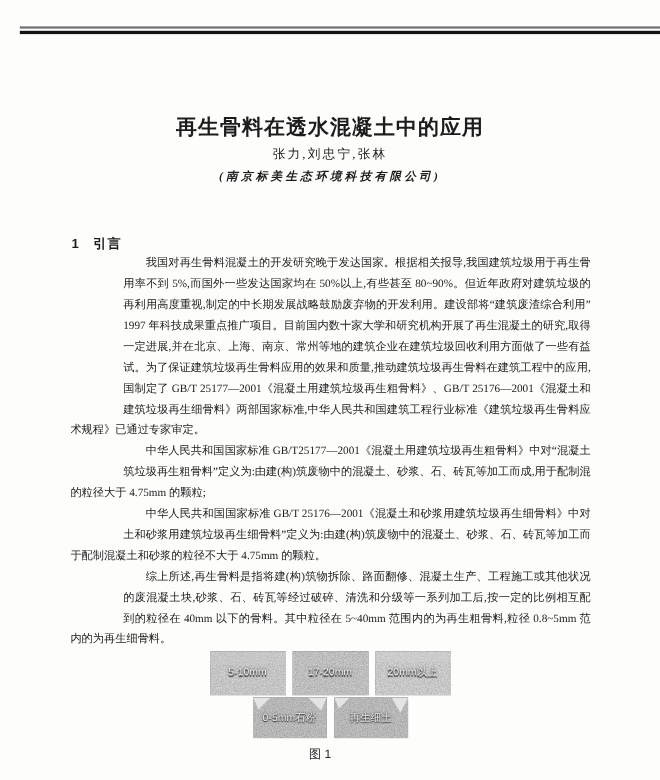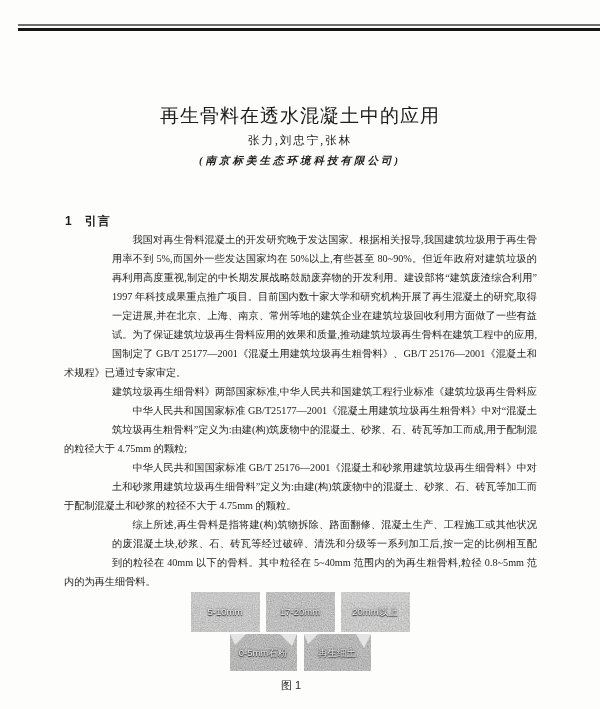--- a/index.html
+++ b/index.html
@@ -4,21 +4,21 @@
 <style>
   html,body{margin:0;padding:0;background:#ffffff;}
   .page{
     position:relative;width:600px;height:709px;background:#fdfdfc;overflow:hidden;
     font-family:"Liberation Serif","DejaVu Serif",serif;color:#1c1c1c;
   }
   .rule-thin{position:absolute;left:18px;right:0;top:24px;height:2px;background:#6e6e6e;}
   .rule-thick{position:absolute;left:18px;right:0;top:28px;height:3px;background:#151515;}
 
   .doc-title{position:absolute;top:103px;left:0;width:100%;text-align:center;
-    font-size:19px;font-weight:normal;letter-spacing:1px;}
+    font-size:19px;font-weight:bold;letter-spacing:1px;}
   .doc-authors{position:absolute;top:133px;left:0;width:100%;text-align:center;
     font-size:11.5px;letter-spacing:2px;}
   .doc-affiliation{position:absolute;top:154px;left:0;width:100%;text-align:center;
     font-size:10.5px;letter-spacing:3px;font-style:italic;font-weight:bold;}
 
   .section-heading{position:absolute;top:213px;left:65px;font-size:12px;font-weight:bold;
     font-family:"Liberation Sans","DejaVu Sans",sans-serif;letter-spacing:1px;}
   .section-heading .num{margin-right:12px;}
 
   .body-text{position:absolute;top:230px;left:64px;width:473px;font-size:10.2px;line-height:19px;}
@@ -56,22 +56,22 @@
   </div>
 
   <div class="body-text">
     <div class="line j indent">我国对再生骨料混凝土的开发研究晚于发达国家。根据相关报导,我国建筑垃圾用于再生骨料利</div>
     <div class="line j">用率不到 5%,而国外一些发达国家均在 50%以上,有些甚至 80~90%。但近年政府对建筑垃圾的循环</div>
     <div class="line j">再利用高度重视,制定的中长期发展战略鼓励废弃物的开发利用。建设部将“建筑废渣综合利用”列入</div>
     <div class="line j">1997 年科技成果重点推广项目。目前国内数十家大学和研究机构开展了再生混凝土的研究,取得了</div>
     <div class="line j">一定进展,并在北京、上海、南京、常州等地的建筑企业在建筑垃圾回收利用方面做了一些有益的尝</div>
     <div class="line j">试。为了保证建筑垃圾再生骨料应用的效果和质量,推动建筑垃圾再生骨料在建筑工程中的应用,我</div>
     <div class="line j">国制定了 GB/T 25177—2001《混凝土用建筑垃圾再生粗骨料》、GB/T 25176—2001《混凝土和砂浆用</div>
+    <div class="line j">建筑垃圾再生细骨料》两部国家标准,中华人民共和国建筑工程行业标准《建筑垃圾再生骨料应用技</div>
     <div class="line">术规程》已通过专家审定。</div>
-    <div class="line j">建筑垃圾再生细骨料》两部国家标准,中华人民共和国建筑工程行业标准《建筑垃圾再生骨料应用技</div>
     <div class="line j indent">中华人民共和国国家标准 GB/T25177—2001《混凝土用建筑垃圾再生粗骨料》中对“混凝土用建</div>
     <div class="line j">筑垃圾再生粗骨料”定义为:由建(构)筑废物中的混凝土、砂浆、石、砖瓦等加工而成,用于配制混凝土</div>
     <div class="line">的粒径大于 4.75mm 的颗粒;</div>
     <div class="line j indent">中华人民共和国国家标准 GB/T 25176—2001《混凝土和砂浆用建筑垃圾再生细骨料》中对“混凝</div>
     <div class="line j">土和砂浆用建筑垃圾再生细骨料”定义为:由建(构)筑废物中的混凝土、砂浆、石、砖瓦等加工而成,用</div>
     <div class="line">于配制混凝土和砂浆的粒径不大于 4.75mm 的颗粒。</div>
     <div class="line j indent">综上所述,再生骨料是指将建(构)筑物拆除、路面翻修、混凝土生产、工程施工或其他状况下产生</div>
     <div class="line j">的废混凝土块,砂浆、石、砖瓦等经过破碎、清洗和分级等一系列加工后,按一定的比例相互配合,所得</div>
     <div class="line j">到的粒径在 40mm 以下的骨料。其中粒径在 5~40mm 范围内的为再生粗骨料,粒径 0.8~5mm 范围</div>
     <div class="line">内的为再生细骨料。</div>

